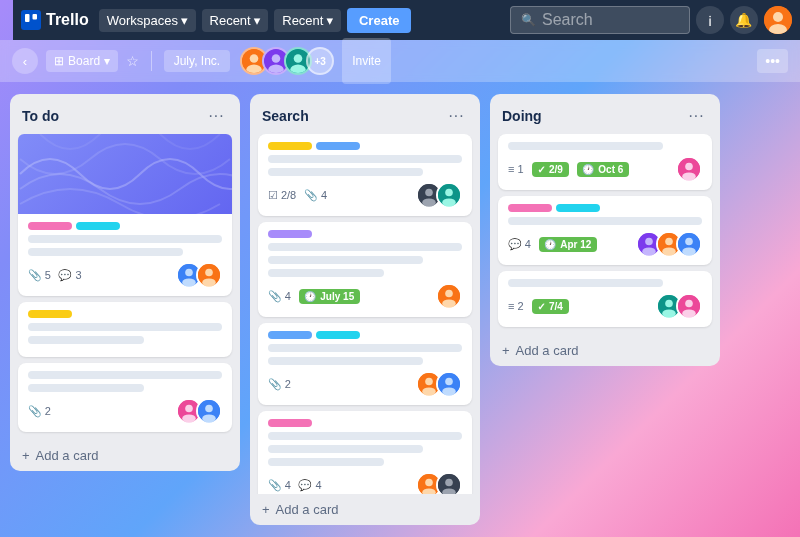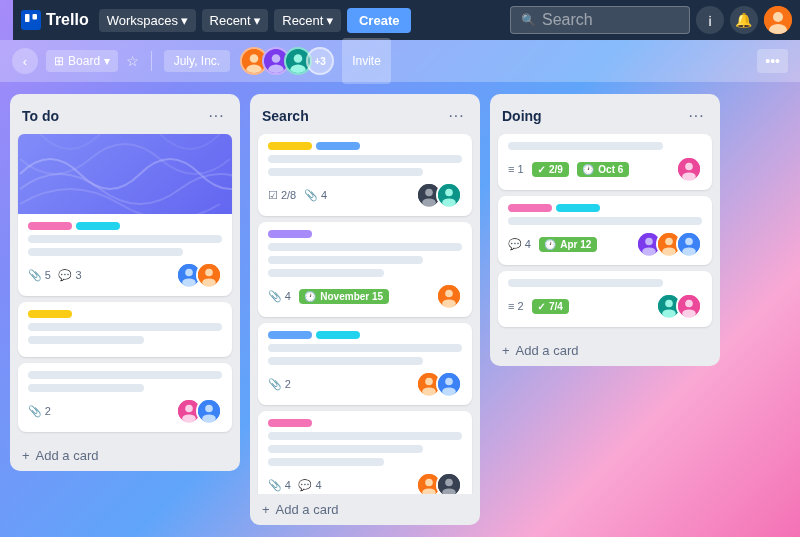--- a/index.html
+++ b/index.html
@@ -634,21 +634,21 @@
         <div class="card-text-line medium"></div>
         <div class="card-text-line short"></div>
         <div class="card-footer">
           <div class="card-meta">
             <div class="meta-item">
               <span>📎</span>
               <span>4</span>
             </div>
             <div class="badge badge-date">
               <span>🕐</span>
-              <span>November 15</span>
+              <span>July 15</span>
             </div>
           </div>
           <div class="card-avatars">
             <div class="card-avatar av-orange">
               <svg width="26" height="26" viewBox="0 0 26 26">
                   <circle cx="13" cy="13" r="13" fill="#f97316"></circle>
                   <circle cx="13" cy="10" r="4.5" fill="#fed7aa"></circle>
                   <ellipse cx="13" cy="22" rx="8" ry="5" fill="#fed7aa"></ellipse>
                 </svg>
             </div>

